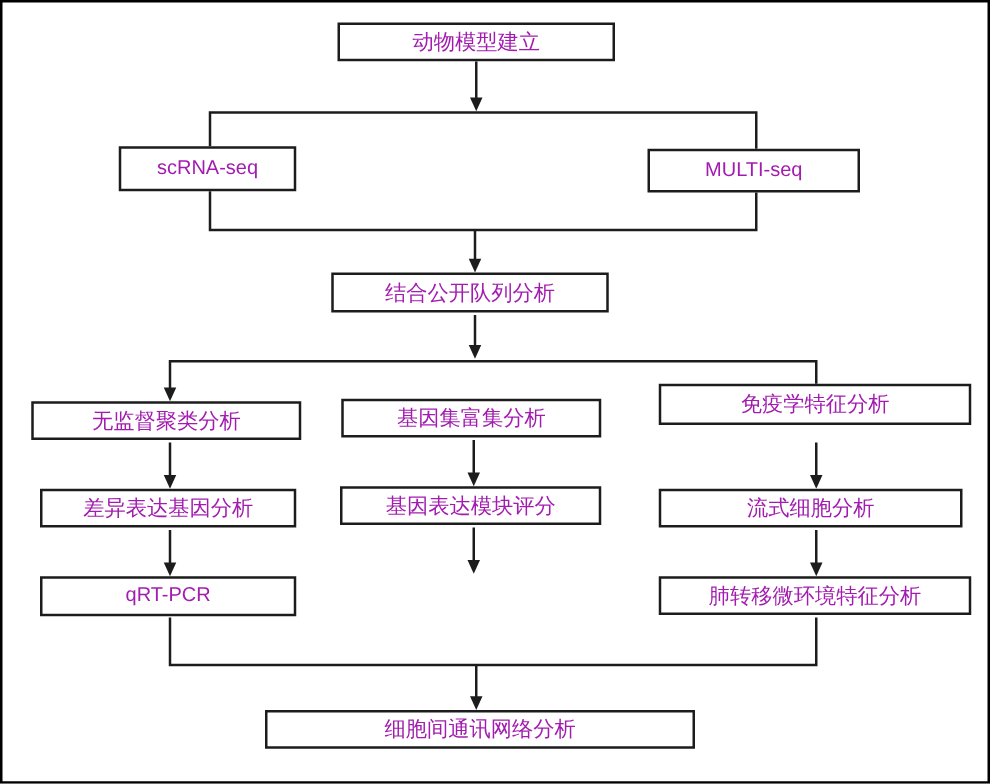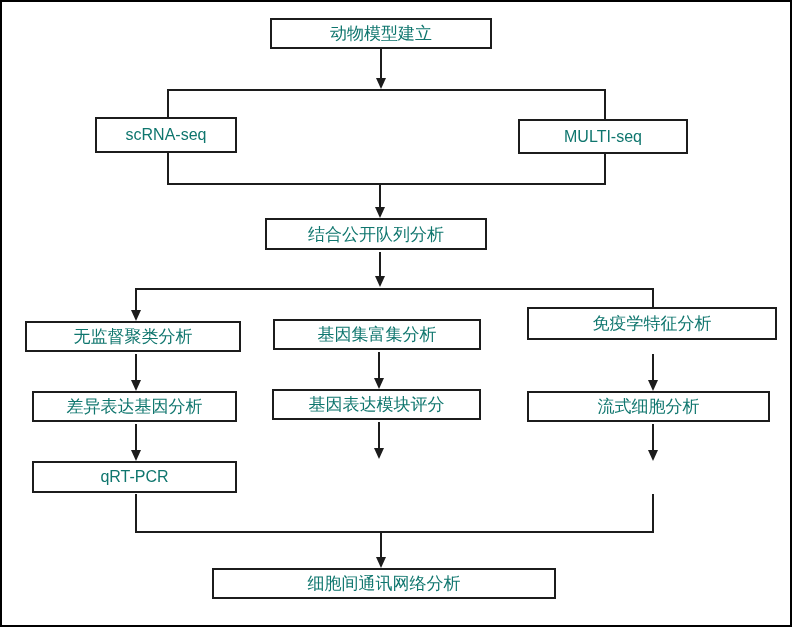--- a/index.html
+++ b/index.html
@@ -33,21 +33,21 @@
   }
   .connector-layer polygon {
     fill: #1c1c1c;
     stroke: none;
   }
   .node {
     position: absolute;
     box-sizing: border-box;
     background: #ffffff;
     border: 2px solid #1c1c1c;
-    color: #0f766e;
+    color: #a21caf;
     font-size: 17px;
     line-height: 1;
     display: flex;
     align-items: center;
     justify-content: center;
     white-space: nowrap;
   }
   .node.latin {
     font-size: 16px;
   }
@@ -136,16 +136,17 @@
 
   <div class="node" style="left:30px; top:389px; width:205px; height:31px;">差异表达基因分析</div>
 
   <div class="node" style="left:270px; top:387px; width:209px; height:31px;">基因表达模块评分</div>
 
   <div class="node" style="left:525px; top:389px; width:243px; height:31px;">流式细胞分析</div>
 
   <div class="node latin" style="left:30px; top:459px; width:205px; height:32px;">qRT-PCR</div>
 
 
+  <div class="node" style="left:525px; top:459px; width:250px; height:31px;">肺转移微环境特征分析</div>
 
   <div class="node" style="left:210px; top:566px; width:344px; height:31px;">细胞间通讯网络分析</div>
 
 </div>
 
 </body></html>

